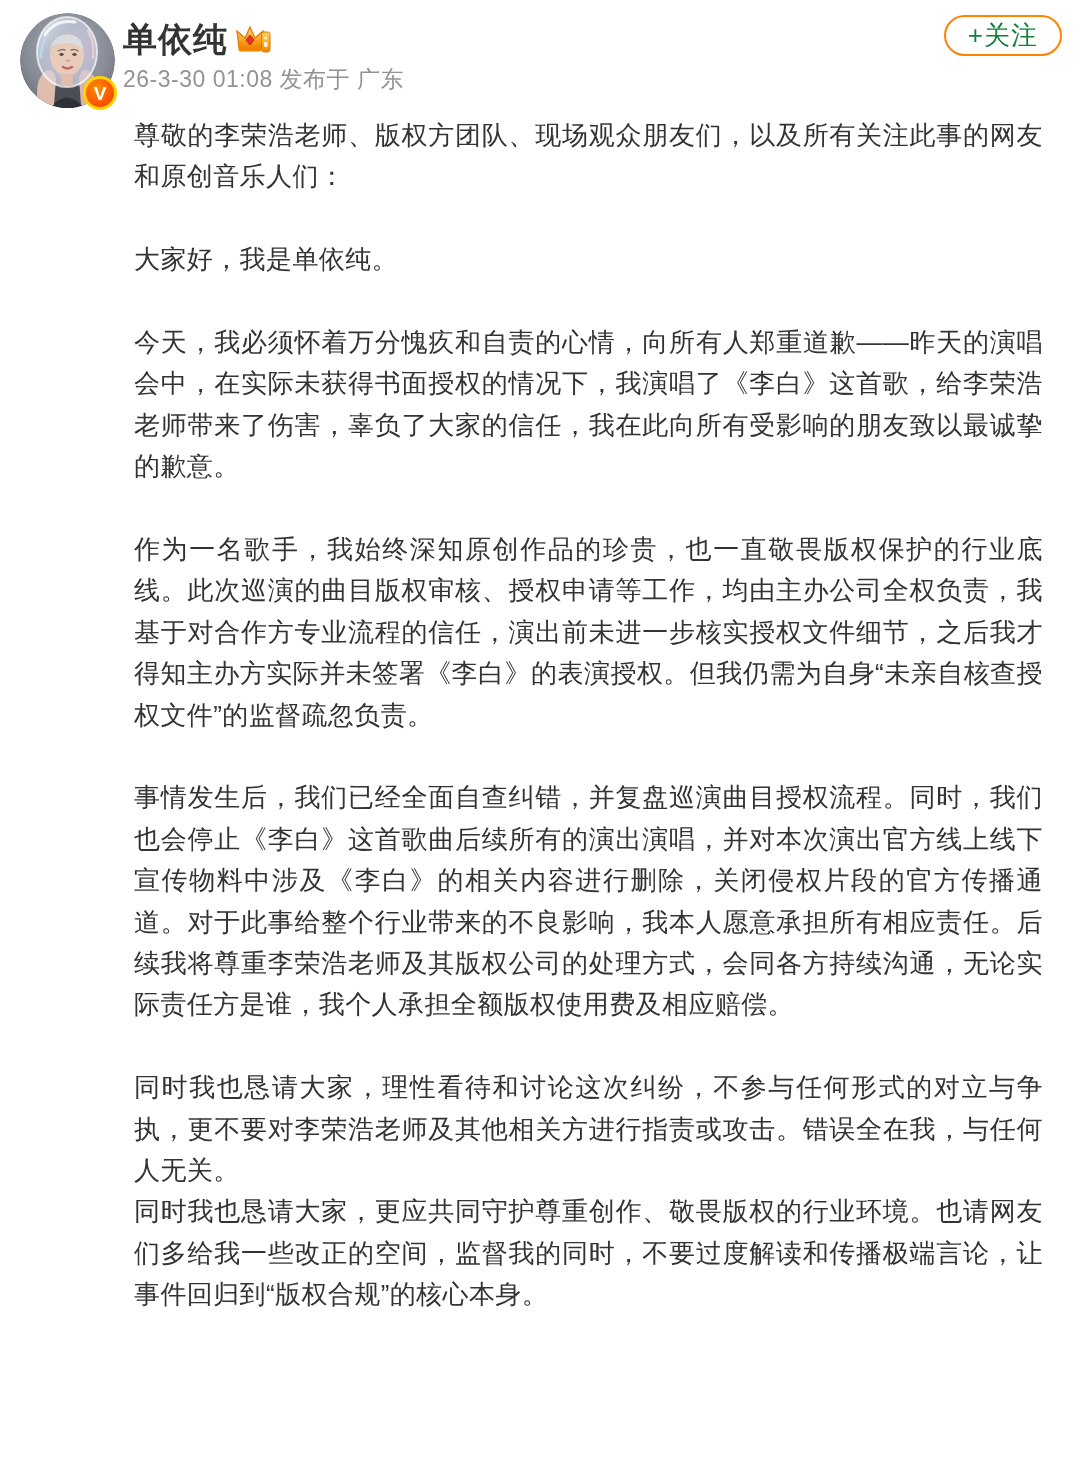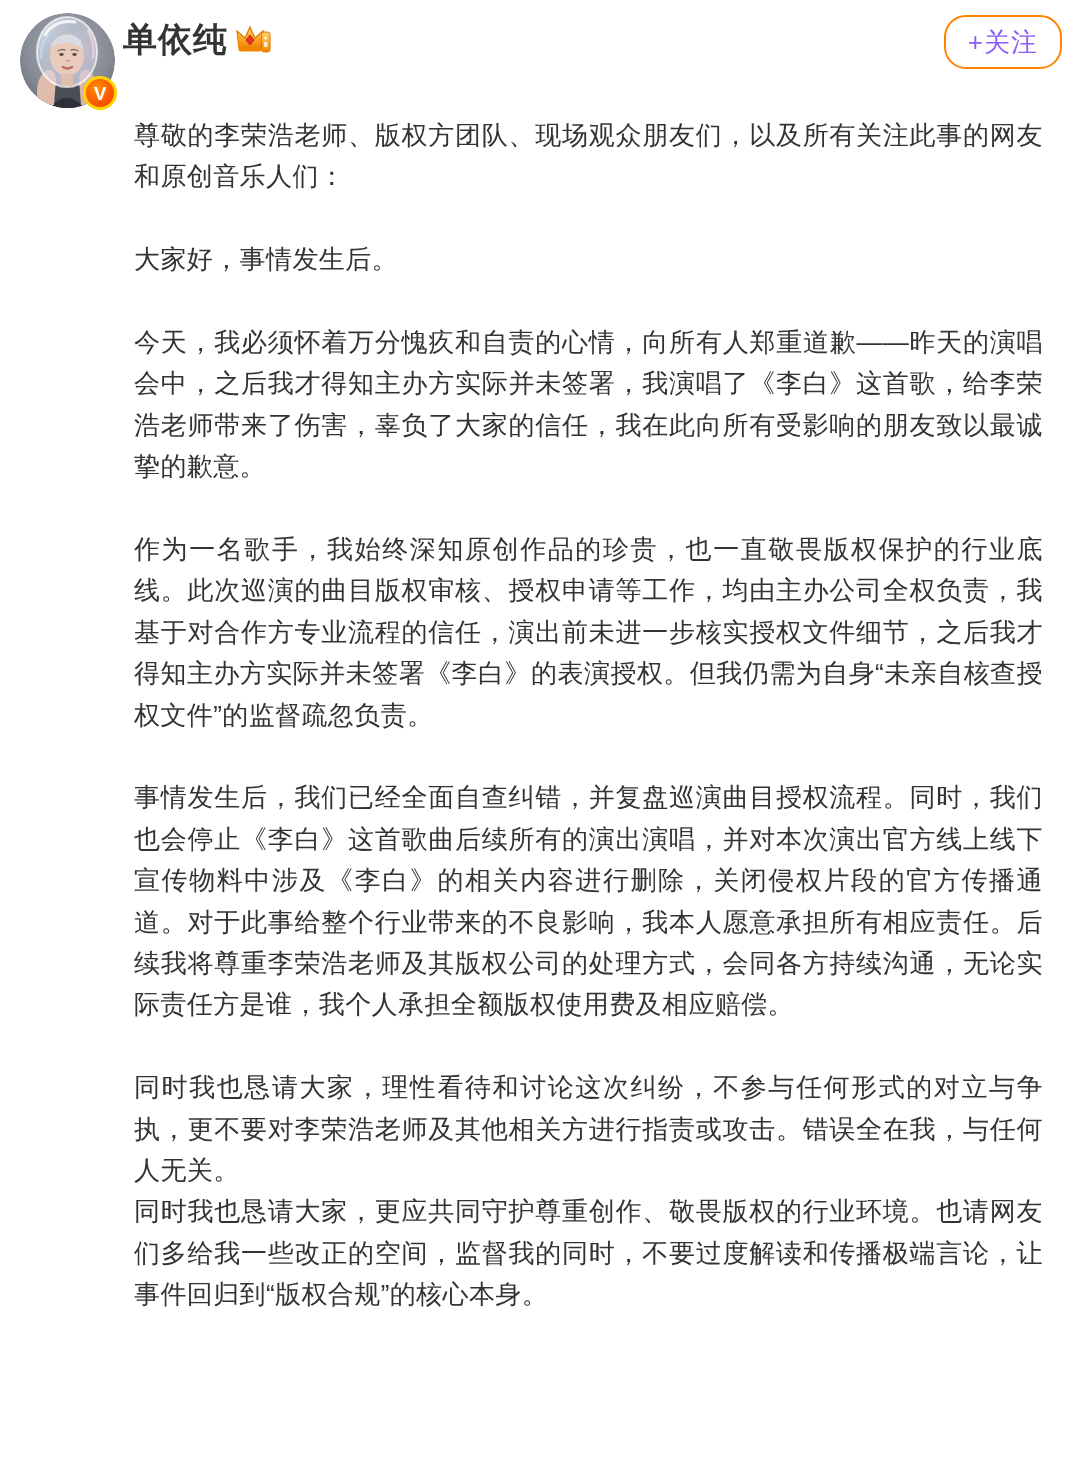--- a/index.html
+++ b/index.html
@@ -62,26 +62,26 @@
     position: absolute;
     left: 123px; top: 64px;
     font-size: 23px;
     color: #939393;
     letter-spacing: 0.5px;
   }
   .follow-btn {
     position: absolute;
     right: 18px; top: 15px;
     min-width: 114px;
-    height: 54px;
+    height: 41px;
     padding: 4px 22px;
     background: #ffffff;
     border: 2px solid #ff8200;
     border-radius: 22px;
-    color: #8b5cf6;
+    color: #15803d;
     font-size: 26px;
     font-family: inherit;
     display: flex; align-items: center; justify-content: center;
     cursor: pointer;
     letter-spacing: 1px;
   }
 
   
   .content {
     padding: 7px 37px 0 121px;
@@ -170,28 +170,29 @@
           <path d="M4,25 L2,8 L10,15 L15,4 L20,15 L28,8 L26,25 Z" fill="url(#crownG)" stroke="#e07800" stroke-width="1.2"></path>
           <rect x="3.5" y="24" width="23" height="4.5" rx="2" fill="#f08300"></rect>
           <path d="M15,12 l4,5 -4,5 -4,-5 Z" fill="#e6332a" stroke="#b81f17" stroke-width="0.8"></path>
           <rect x="26.5" y="9" width="8.5" height="20" rx="2.5" fill="url(#crownG)" stroke="#e07800" stroke-width="1"></rect>
           <circle cx="30.7" cy="15" r="1.6" fill="#fff3d6"></circle>
           <rect x="29" y="19" width="3.5" height="5" rx="1" fill="#fff3d6"></rect>
         </svg>
       </span>
     </div>
 
+    <div class="timestamp">26-3-30 01:08 发布于 广东</div>
 
     <button class="follow-btn">+关注</button>
   </div>
 
   <div class="content">
     <p>尊敬的李荣浩老师、版权方团队、现场观众朋友们，以及所有关注此事的网友和原创音乐人们：</p>
-    <p>大家好，事情发生后。</p>
-    <p>今天，我必须怀着万分愧疚和自责的心情，向所有人郑重道歉——昨天的演唱会中，之后我才得知主办方实际并未签署，我演唱了《李白》这首歌，给李荣浩老师带来了伤害，辜负了大家的信任，我在此向所有受影响的朋友致以最诚挚的歉意。</p>
+    <p>大家好，我是单依纯。</p>
+    <p>今天，我必须怀着万分愧疚和自责的心情，向所有人郑重道歉——昨天的演唱会中，在实际未获得书面授权的情况下，我演唱了《李白》这首歌，给李荣浩老师带来了伤害，辜负了大家的信任，我在此向所有受影响的朋友致以最诚挚的歉意。</p>
     <p>作为一名歌手，我始终深知原创作品的珍贵，也一直敬畏版权保护的行业底线。此次巡演的曲目版权审核、授权申请等工作，均由主办公司全权负责，我基于对合作方专业流程的信任，演出前未进一步核实授权文件细节，之后我才得知主办方实际并未签署《李白》的表演授权。但我仍需为自身“未亲自核查授权文件”的监督疏忽负责。</p>
     <p>事情发生后，我们已经全面自查纠错，并复盘巡演曲目授权流程。同时，我们也会停止《李白》这首歌曲后续所有的演出演唱，并对本次演出官方线上线下宣传物料中涉及《李白》的相关内容进行删除，关闭侵权片段的官方传播通道。对于此事给整个行业带来的不良影响，我本人愿意承担所有相应责任。后续我将尊重李荣浩老师及其版权公司的处理方式，会同各方持续沟通，无论实际责任方是谁，我个人承担全额版权使用费及相应赔偿。</p>
     <p>同时我也恳请大家，理性看待和讨论这次纠纷，不参与任何形式的对立与争执，更不要对李荣浩老师及其他相关方进行指责或攻击。错误全在我，与任何人无关。
 同时我也恳请大家，更应共同守护尊重创作、敬畏版权的行业环境。也请网友们多给我一些改正的空间，监督我的同时，不要过度解读和传播极端言论，让事件回归到“版权合规”的核心本身。</p>
 
   </div>
 
 </div>
 
 </body></html>

